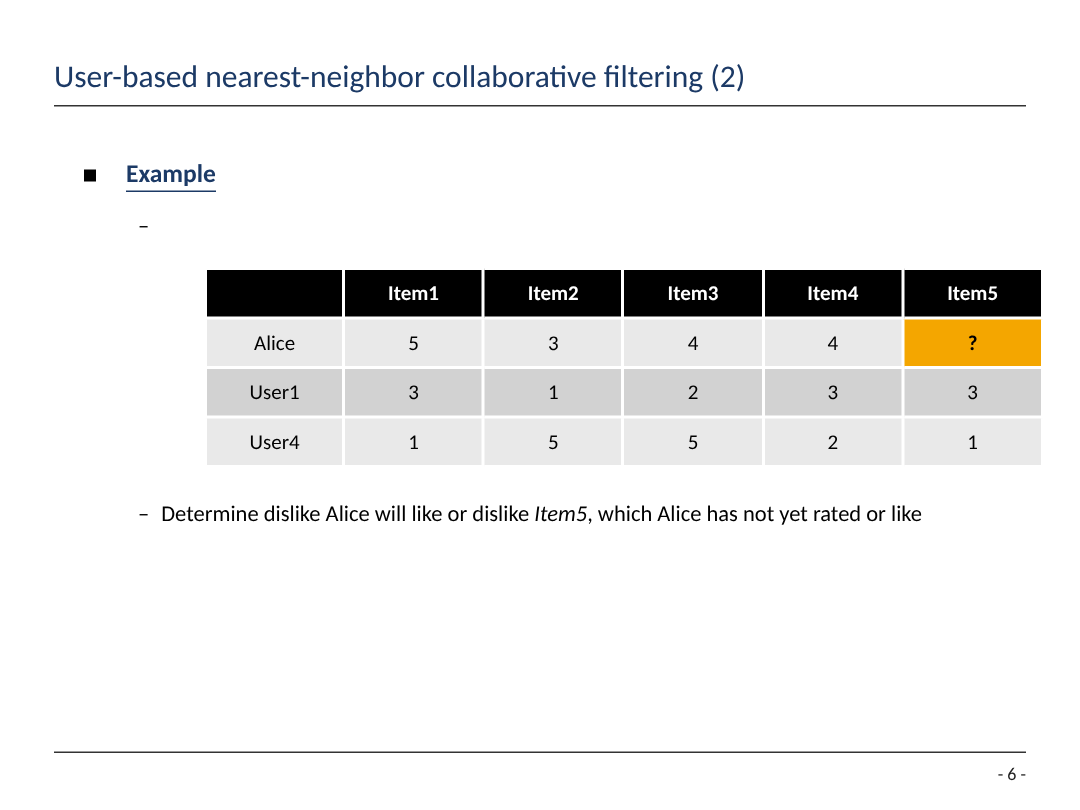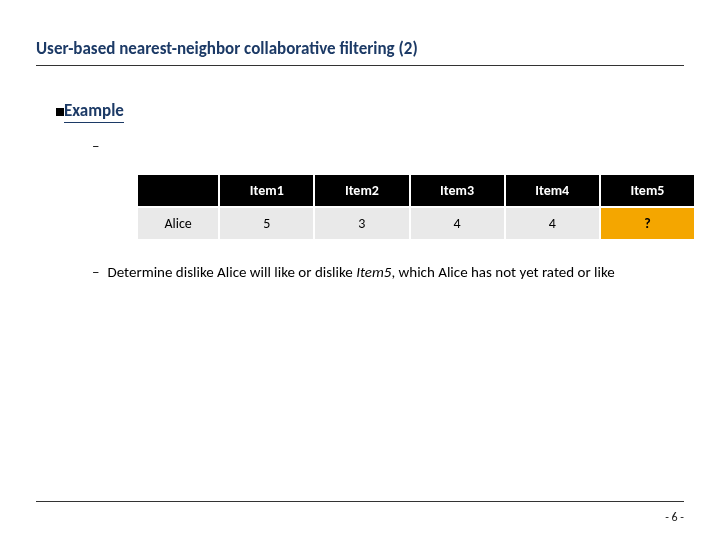--- a/index.html
+++ b/index.html
@@ -1,20 +1,20 @@
 <!DOCTYPE html>
 <html><head>
 <meta charset="utf-8">
 <style>
   * { box-sizing: border-box; margin: 0; padding: 0; }
   html, body { width: 720px; height: 540px; background: #fff; font-family: Calibri, "Segoe UI", Arial, sans-serif; color: #000; }
   .slide { position: relative; width: 720px; height: 540px; padding: 38px 36px 0 36px; }
-  .title { font-size: 17px; font-weight: 700; color: #1c3a66; padding-bottom: 6px; border-bottom: 1.5px solid #333; }
+  .title { font-size: 21px; font-weight: 400; color: #1c3a66; padding-bottom: 6px; border-bottom: 1.5px solid #333; }
   .sec { margin-top: 34px; padding-left: 20px; }
-  .sec-h { display: flex; align-items: baseline; gap: 0; }
+  .sec-h { display: flex; align-items: baseline; gap: 20px; }
   .bullet-sq { width: 8px; height: 8px; background: #000; display: inline-block; margin-top: 4px; }
   .sec-title { font-size: 17px; font-weight: 700; color: #1c3a66; border-bottom: 1.5px solid #1c3a66; padding-bottom: 1px; display: inline-block; }
   .sub { margin-top: 14px; padding-left: 36px; }
   .sub-row { display: flex; align-items: flex-start; gap: 8px; font-size: 15px; line-height: 1.3; }
   .dash { color: #000; flex: 0 0 auto; }
   .sub-text i { font-style: italic; }
   .tbl-wrap { margin: 16px 0 0 80px; width: 560px; }
   table { border-collapse: collapse; width: 100%; font-size: 14px; }
   th, td { border: 2px solid #fff; text-align: center; padding: 7px 6px; }
   thead th { background: #000; color: #fff; font-weight: 700; text-align: center; }
@@ -62,20 +62,36 @@
         </thead>
         <tbody id="tbody">
             <tr>
               <th>Alice</th>
               <td>5</td>
               <td>3</td>
               <td>4</td>
               <td>4</td>
               <td class="hl">?</td>
             </tr>
+            <tr>
+              <th>User1</th>
+              <td>3</td>
+              <td>1</td>
+              <td>2</td>
+              <td>3</td>
+              <td>3</td>
+            </tr>
+            <tr>
+              <th>User4</th>
+              <td>1</td>
+              <td>5</td>
+              <td>5</td>
+              <td>2</td>
+              <td>1</td>
+            </tr>
           </tbody>
       </table>
     </div>
 
     <div class="sub2">
       <div class="sub-row">
         <span class="dash">–</span>
         <span class="sub-text">
           <span>Determine dislike Alice will like or dislike </span><i>Item5</i><span>, which Alice has not yet rated or like</span>
         </span>

